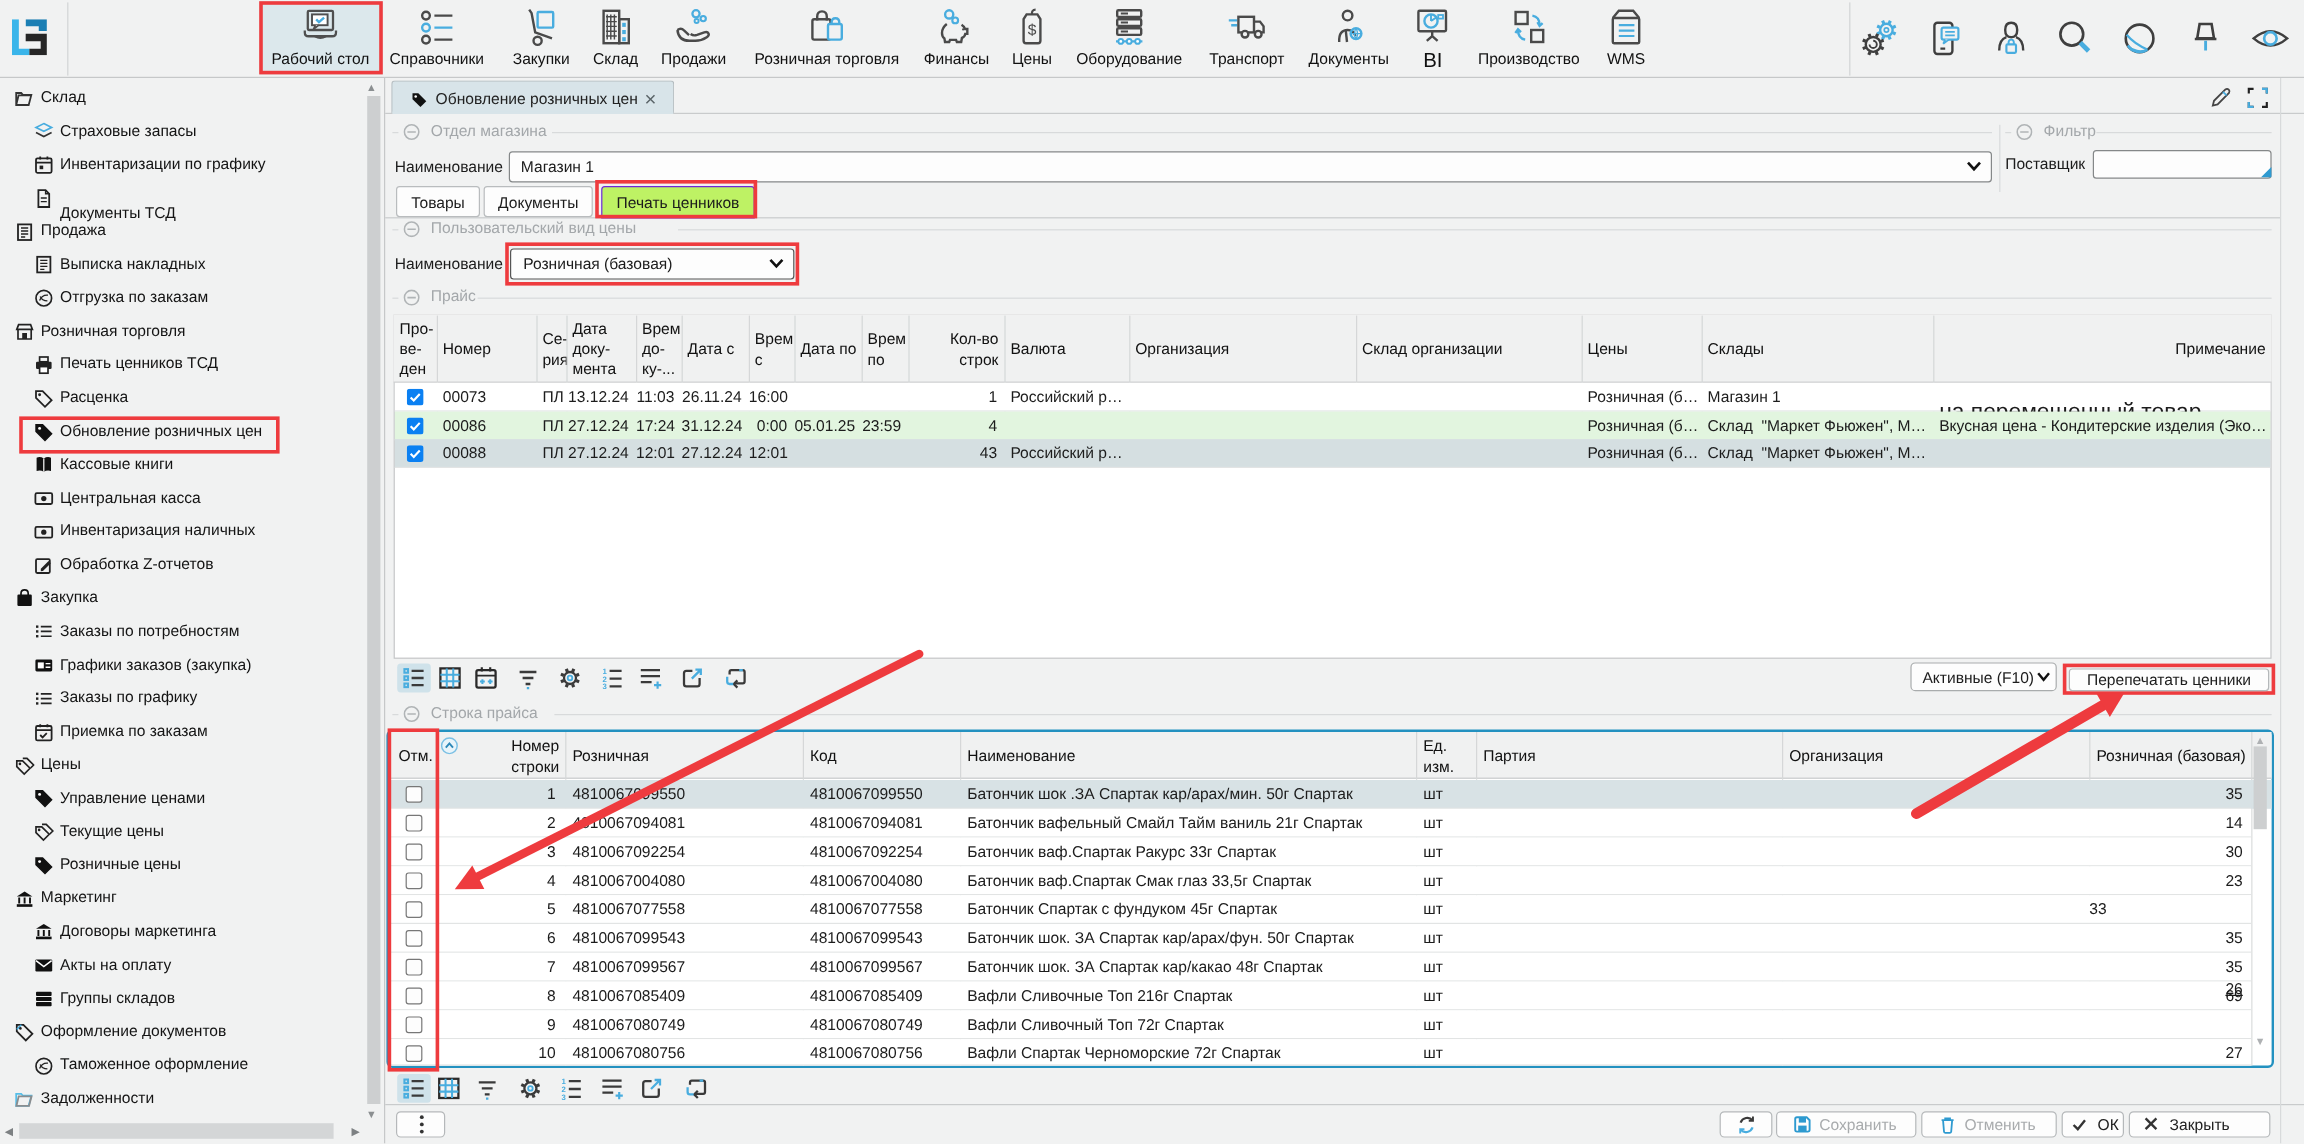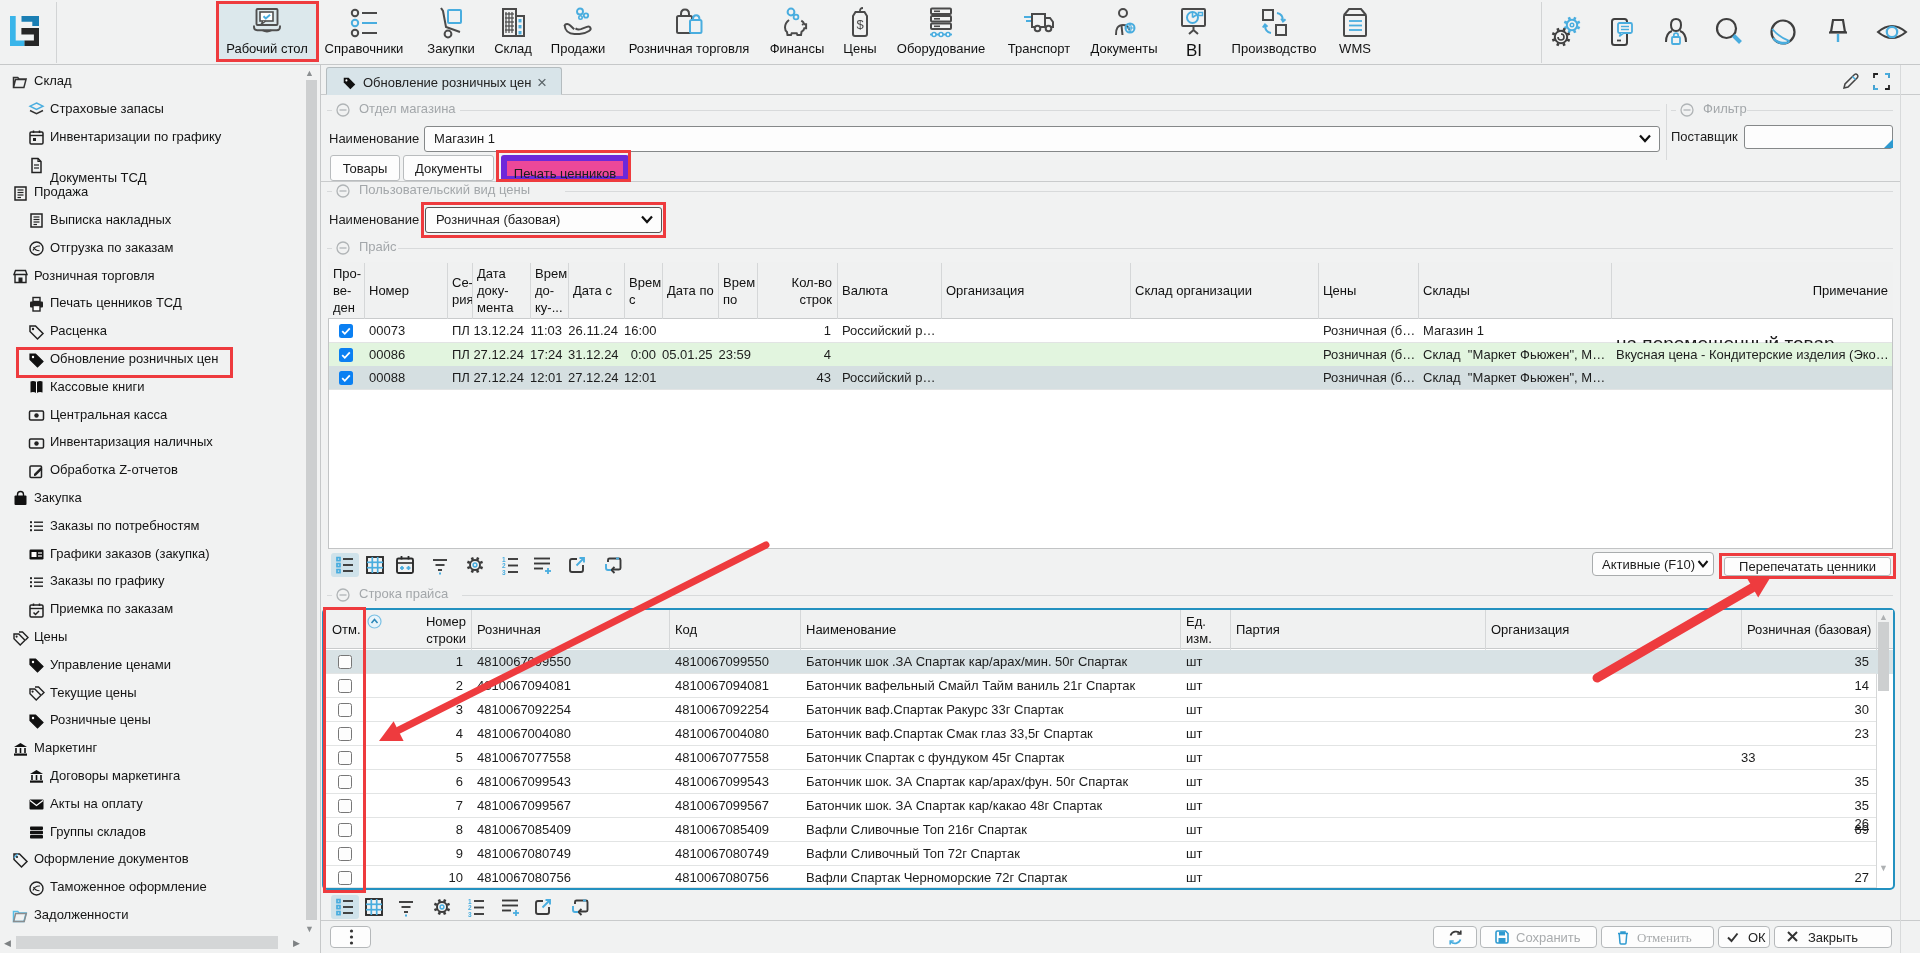--- a/index.html
+++ b/index.html
@@ -594,21 +594,21 @@
       <path d="M9 0 V9 H0 z" fill="#2e9ad0"></path>
     </svg>
   </div>
 <div style="left:330px;top:155px;width:70px;height:26px;background:#fdfdfd;border:1px solid #b9bcbe;border-radius:3px;">
     <div style="position:static;text-align:center;line-height:25px;">Товары</div>
   </div>
 <div style="left:403px;top:155px;width:91px;height:26px;background:#fdfdfd;border:1px solid #b9bcbe;border-radius:3px;">
     <div style="position:static;text-align:center;line-height:25px;">Документы</div>
   </div>
 <div style="left:321px;top:181px;width:1579px;height:1px;background:#c9cbcc;"></div>
-<div style="left:501px;top:155px;width:128px;height:27px;background:#ec4899;border:6px solid #6d28d9;border-radius:3px 3px 0 0;">
+<div style="left:501px;top:155px;width:128px;height:27px;background:#bef264;border:1px solid #6d28d9;border-radius:3px 3px 0 0;">
     <div style="position:static;text-align:center;line-height:25px;">Печать ценников</div>
   </div>
 <div style="left:496px;top:150px;width:135px;height:32px;border:3px solid #ee3b3e;"></div>
 <div style="left:327px;top:191px;width:5px;height:1px;background:#d8dadb;"></div>
 <div style="left:336px;top:184px;width:14px;height:14px;">
     <svg width="14" height="14" viewBox="0 0 14 14">
       <circle cx="7" cy="7" r="6" fill="none" stroke="#b0b4b6" stroke-width="1.3"></circle>
       <line x1="3.5" y1="7" x2="10.5" y2="7" stroke="#b0b4b6" stroke-width="1.3"></line>
     </svg>
   </div>
@@ -1223,21 +1223,21 @@
       <rect x="4.5" y="9" width="7" height="5" fill="#2e9ad0"></rect>
     </svg>
   </div>
 <div class="t" style="left:1516px;top:930px;font-size:13px;color:#a8abad;">Сохранить</div>
 <div class="btn" style="left:1601px;top:926px;width:113px;height:22px;"></div>
 <div style="left:1615px;top:929px;width:16px;height:16px;">
     <svg width="16" height="16" viewBox="0 0 16 16">
       <path d="M3 4.5 h10 M6 4.5 V3 h4 v1.5 M4.2 4.5 l0.8 9.5 q0 1 1 1 h4 q1 0 1-1 l0.8 -9.5" fill="none" stroke="#2e9ad0" stroke-width="1.5"></path>
     </svg>
   </div>
-<div class="t" style="left:1637px;top:930px;font-size:13px;color:#a8abad;font-family:Liberation Serif, serif;">Отменить</div>
+<div class="t" style="left:1637px;top:930px;font-size:13px;color:#a8abad;">Отменить</div>
 <div class="btn" style="left:1718px;top:926px;width:52px;height:22px;"></div>
 <div style="left:1726px;top:930px;width:14px;height:14px;">
     <svg width="14" height="14" viewBox="0 0 14 14">
       <path d="M2 7.5 l3.5 3.5 6-7.5" fill="none" stroke="#333" stroke-width="2"></path>
     </svg>
   </div>
 <div class="t" style="left:1748px;top:930px;font-size:13px;color:#222;">ОК</div>
 <div class="btn" style="left:1774px;top:926px;width:118px;height:22px;"></div>
 <div style="left:1786px;top:930px;width:13px;height:13px;">
     <svg width="13" height="13" viewBox="0 0 13 13">

